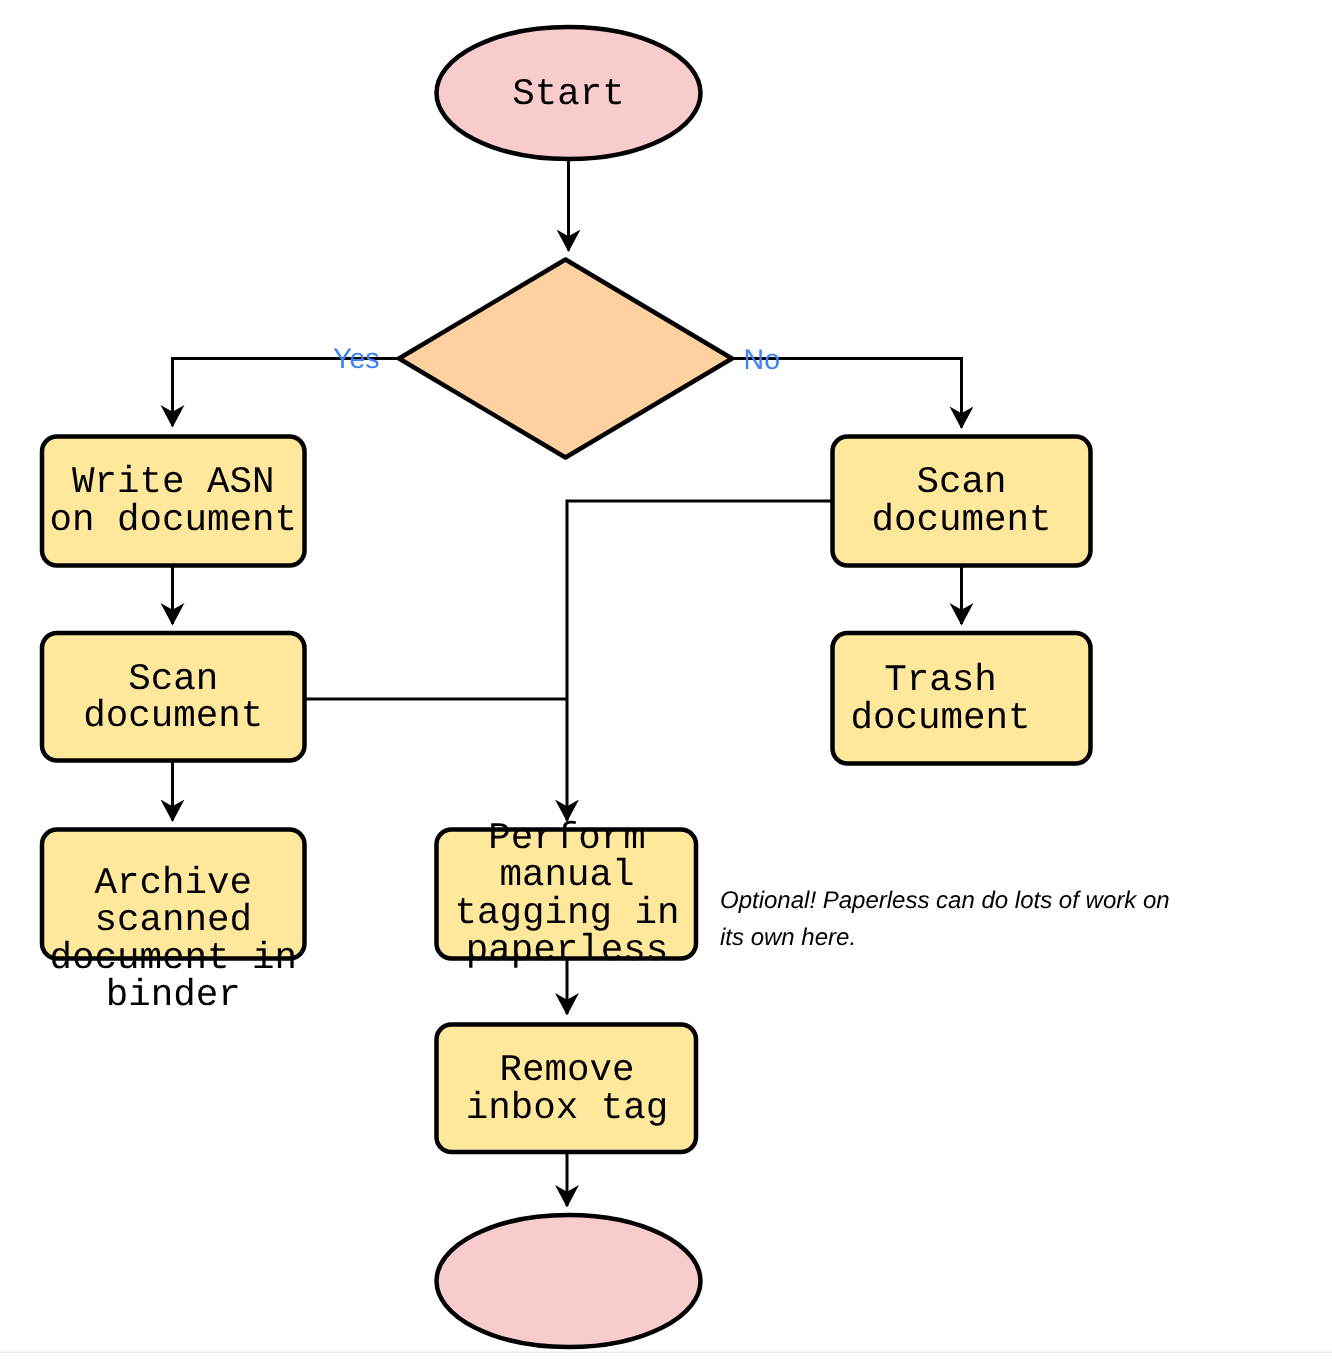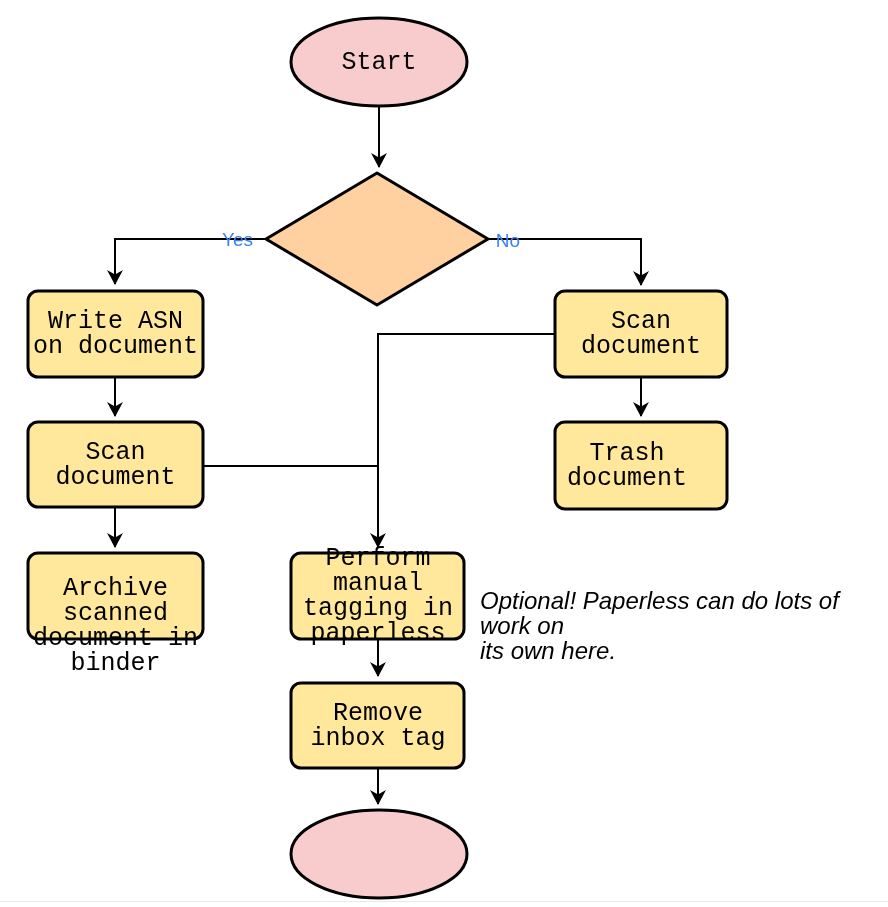--- a/index.html
+++ b/index.html
@@ -32,21 +32,21 @@
     font-size: 19px;
     color: #3b82f6;
     text-align: right;
     margin-top: 20px;
   }
   .note {
     position: absolute;
     left: 480px;
     top: 588px;
     width: 404px;
-    font-size: 24px;
+    font-size: 16px;
     font-style: italic;
     line-height: 25px;
     white-space: pre-line;
     color: #000000;
   }
   .bottom-rule {
     position: absolute;
     left: 0;
     top: 901px;
     width: 888px;

